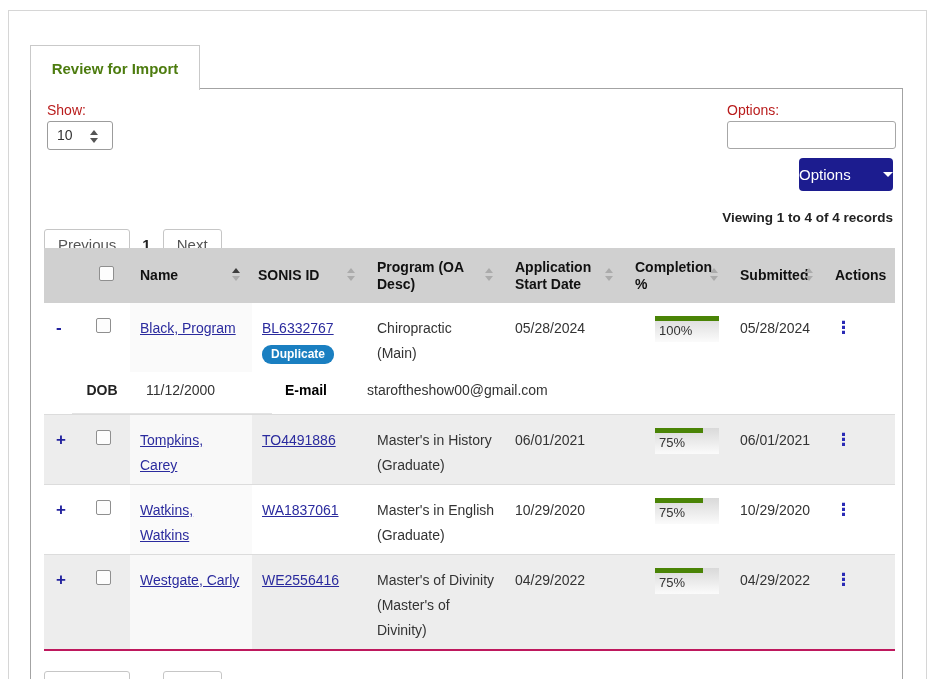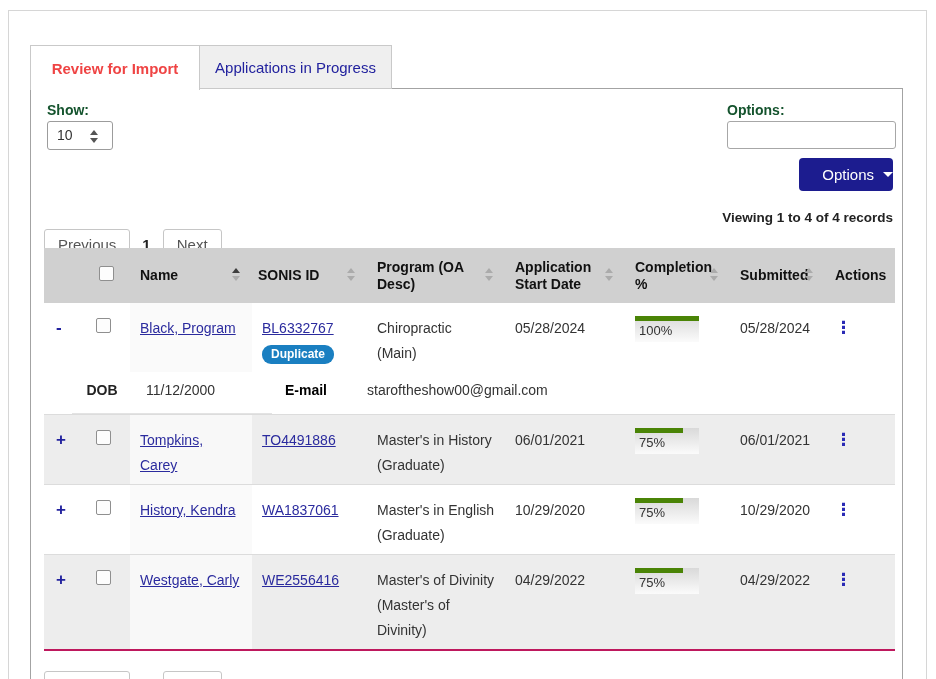--- a/index.html
+++ b/index.html
@@ -6,46 +6,46 @@
   html,body { width:936px; height:679px; background:#fff; overflow:hidden;
     font-family:"Liberation Sans","DejaVu Sans",sans-serif; color:#333; }
   .outer { position:absolute; left:8px; top:10px; width:919px; height:700px;
     border:1px solid #d6d6d6; background:#fff; }
 
   
   .tab-strip { position:absolute; left:21px; top:34px; display:flex; z-index:3; }
   .tab { height:44px; display:flex; align-items:center; justify-content:center;
     font-size:15px; cursor:pointer; }
   .tab.active { width:170px; background:#fff; border:1px solid #c9c9c9; border-bottom:none;
-    height:45px; font-weight:bold; color:#ef4444; z-index:4; }
+    height:45px; font-weight:bold; color:#4d7c0f; z-index:4; }
   .tab.inactive { width:192px; background:#efefef; border:1px solid #c9c9c9; border-left:none;
     color:#22229e; }
 
   
   .panel { position:absolute; left:21px; top:77px; width:873px; height:640px;
     border:1px solid #a3a3a3; background:#fff; z-index:2; }
 
   .show-group { position:absolute; left:16px; top:13px; }
-  .ctl-label { font-weight:bold; font-size:14px; color:#14532d; }
+  .ctl-label { font-weight:normal; font-size:14px; color:#b91c1c; }
   .show-select { margin-top:3px; width:66px; height:29px; border:1px solid #9c9c9c;
     border-radius:3px; background:#fff; position:relative; font-size:14px;
     line-height:27px; padding-left:9px; cursor:pointer; }
   .stepper { position:absolute; left:42px; top:8px; display:flex; flex-direction:column; gap:3px; }
   .st-up { width:0;height:0;border-left:4px solid transparent;border-right:4px solid transparent;
     border-bottom:5px solid #555; }
   .st-down { width:0;height:0;border-left:4px solid transparent;border-right:4px solid transparent;
     border-top:5px solid #555; }
 
   .search-group { position:absolute; left:696px; top:13px; width:169px; }
   .search-input { margin-top:3px; width:169px; height:28px; border:1px solid #a7a7a7;
     border-radius:3px; font-size:14px; padding:0 6px; outline:none; }
 
   .options-btn { position:absolute; right:9px; top:69px; width:94px; height:33px;
     background:#1c1c8f; color:#fff; border:none; border-radius:4px; font-size:15px;
-    display:flex; align-items:center; justify-content:flex-end; gap:9px; cursor:pointer; }
+    display:flex; align-items:center; justify-content:space-between; gap:9px; cursor:pointer; }
   .caret-down { width:0;height:0;border-left:5px solid transparent;border-right:5px solid transparent;
     border-top:5px solid #fff; }
 
   .pager { display:flex; align-items:center;margin-top:28px; }
   .pager-top { position:absolute; left:13px; top:112px; }
   .pager-bottom { position:absolute; left:13px; top:554px; }
   .pg-btn { height:31px; padding:0 13px; background:#fff; border:1px solid #c6c6c6;
     border-radius:3px; font-size:15px; color:#555; cursor:pointer;
     font-family:"Liberation Sans",sans-serif; }
   .pg-num { font-size:15px; font-weight:bold; color:#222; margin:0 12px; }
@@ -78,21 +78,21 @@
     line-height:20px; display:inline-block; }
   td.toggle-cell { padding-left:10px; }
   td.check-cell { padding-left:13px; padding-top:11px; }
   .row-check { appearance:none; -webkit-appearance:none; width:15px; height:15px;
     border:1px solid #8f8f8f; border-radius:2px; background:#fdfdfd; cursor:pointer; }
   a.cell-link { color:#2b2b9e; text-decoration:underline; cursor:pointer; }
   .dup-badge { display:inline-block; background:#1a7fc1; color:#fff; font-size:12px;
     font-weight:bold; padding:2px 9px; border-radius:9px; line-height:15px; margin-top:2px; }
   td.sonis-cell { padding-left:6px; }
   td.completion-cell { padding-top:9px; padding-left:8px; }
-  .comp-box { width:64px; background:linear-gradient(#d9d9d9,#fbfbfb); }
+  .comp-box { width:64px; background:linear-gradient(#d9d9d9,#fbfbfb);margin-left:20px; }
   .comp-bar { height:5px; background:#4a8406; }
   .comp-label { font-size:13px; color:#333; padding:2px 4px 3px 4px; line-height:16px; }
   td.actions-cell { padding-left:18px; padding-top:9px; }
   .kebab { color:#2a2ab5; font-size:17px; font-weight:bold; cursor:pointer; line-height:22px; }
 
   
   tr.detail-row td { padding:0; background:#fff; height:42px; }
   .detail-inner { padding:6px 0 0 28px; font-size:14px; }
   .d-dob-label { display:inline-block; width:60px; text-align:center; font-weight:bold;
     color:#222; border-bottom:1px solid #e3e3e3; padding-bottom:10px; }
@@ -101,21 +101,20 @@
   .d-email-label { display:inline-block; width:82px; margin-left:13px; font-weight:bold; color:#000000; }
   .d-email-val { display:inline-block; }
 </style>
 </head>
 <body>
 
 <div class="outer">
 
   <div class="tab-strip">
     <div class="tab active">Review for Import</div>
-    <div class="tab inactive">Applications in Progress</div>
   </div>
 
   <div class="panel">
 
     <div class="show-group">
       <div class="ctl-label">Show:</div>
       <div class="show-select">
         <span>10</span>
         <span class="stepper">
           <i class="st-up"></i>
@@ -255,21 +254,21 @@
               <div class="comp-label">75%</div>
             </div>
           </td>
           <td>06/01/2021</td>
           <td class="actions-cell"><span class="kebab">⋮</span></td>
         </tr>
 
         <tr class="row-a data-row" style="height:67px">
           <td class="toggle-cell"><span class="toggle">+</span></td>
           <td class="check-cell"><input type="checkbox" class="row-check" style=""></td>
-          <td class="name-cell"><a class="cell-link">History, Kendra</a></td>
+          <td class="name-cell"><a class="cell-link">Watkins, Watkins</a></td>
           <td class="sonis-cell"><a class="cell-link">WA1837061</a></td>
           <td>
             <div>Master's in English</div>
             <div>(Graduate)</div>
           </td>
           <td>10/29/2020</td>
           <td class="completion-cell">
             <div class="comp-box">
               <div class="comp-bar" style="width: 75%;"></div>
               <div class="comp-label">75%</div>

